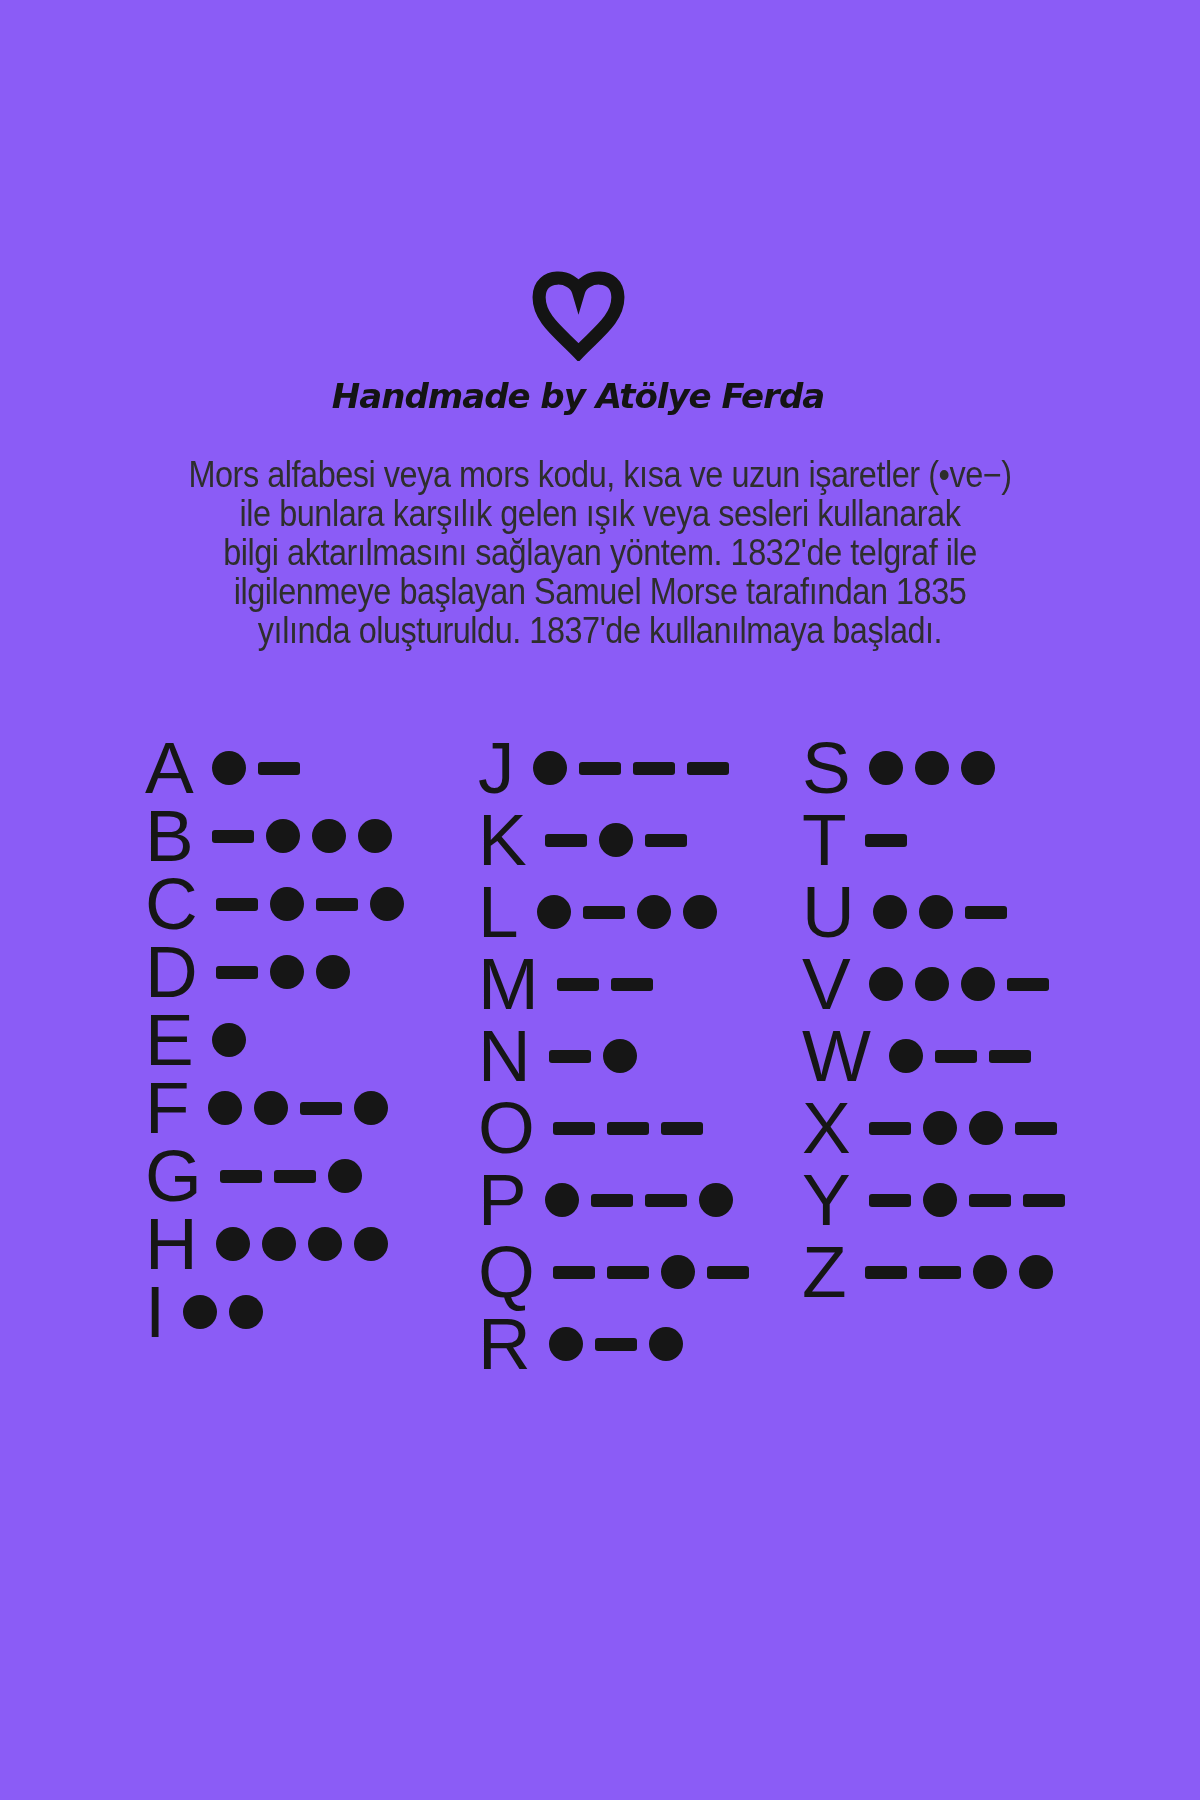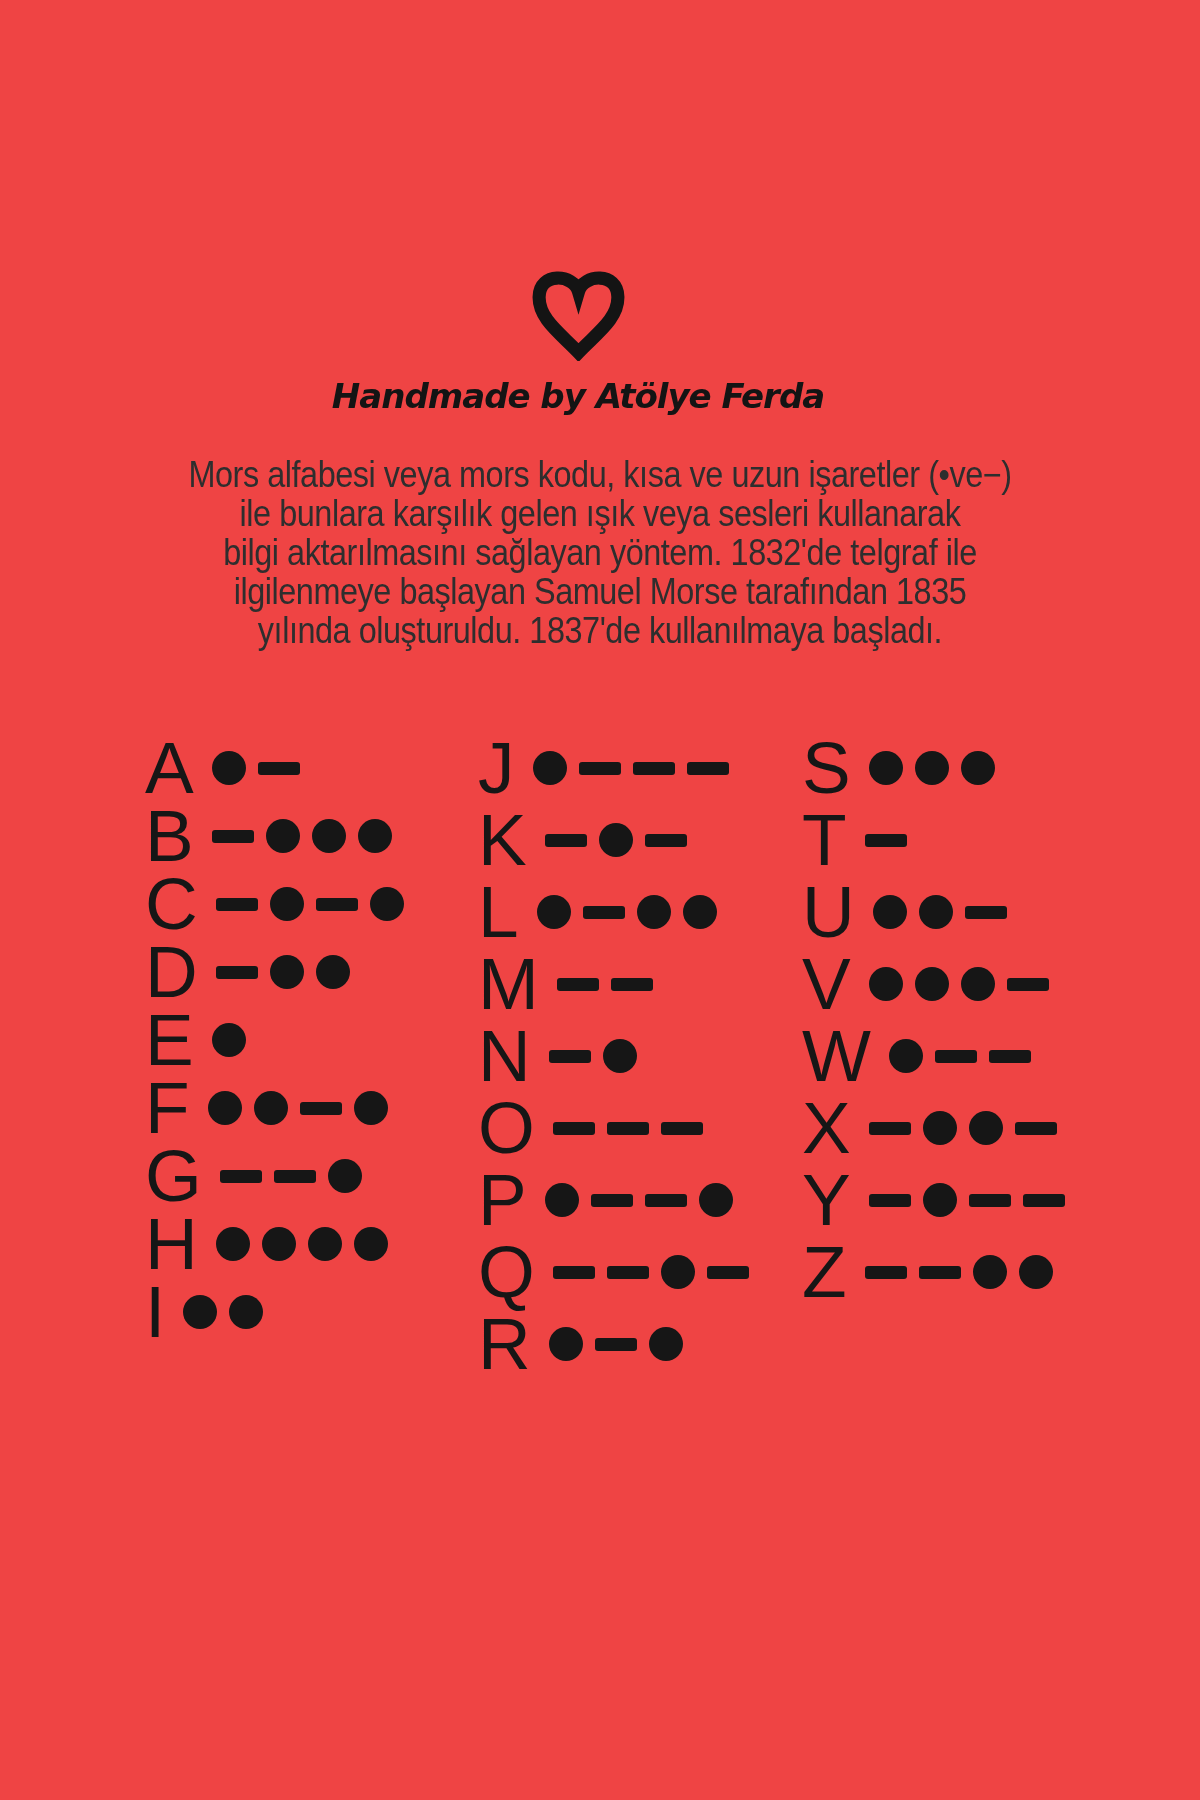--- a/index.html
+++ b/index.html
@@ -1,20 +1,20 @@
 <!DOCTYPE html>
 <html><head>
 <meta charset="utf-8">
 <style>
   html, body { margin: 0; padding: 0; background: #ffffff; }
   .page {
     position: relative;
     width: 1200px;
     height: 1800px;
-    background: #ef4444;
+    background: #8b5cf6;
     overflow: hidden;
     font-family: "Liberation Sans", sans-serif;
   }
 
   
   .header {
     position: absolute;
     top: 260px;
     left: 0;
     width: 1200px;

